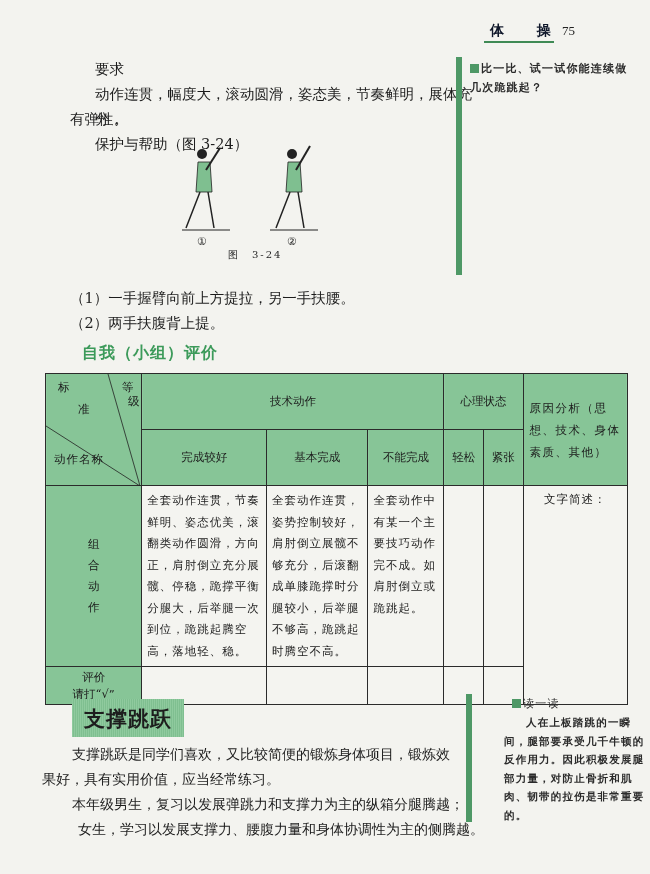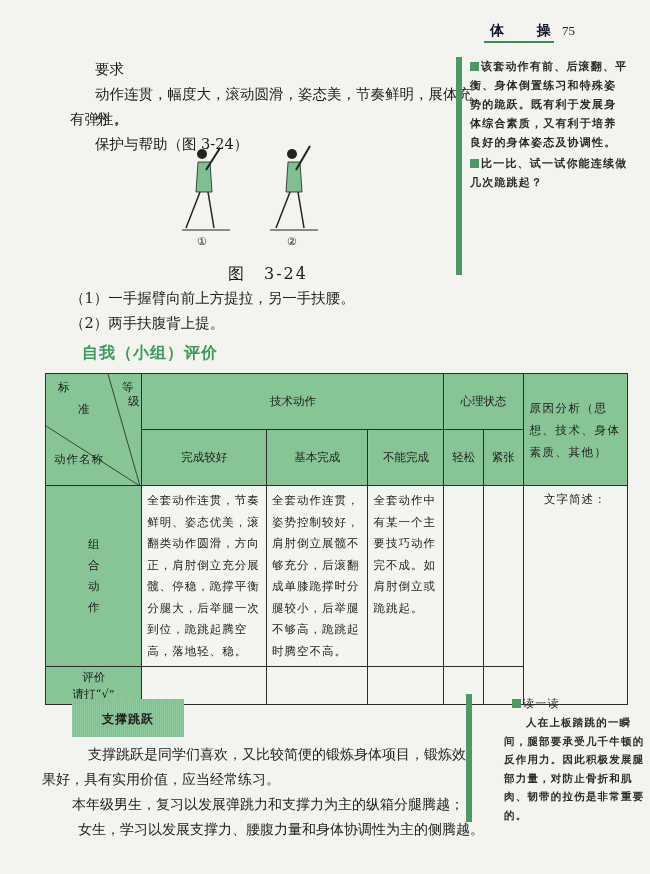--- a/index.html
+++ b/index.html
@@ -7,46 +7,45 @@
     font-family:"DejaVu Serif","Liberation Serif",serif;color:#1c1c1c;}
   .abs{position:absolute;}
   .hdr-title{left:490px;top:22px;font-size:14px;letter-spacing:14px;font-weight:bold;color:#0f172a;}
   .hdr-line{left:484px;top:41px;width:70px;height:2px;background:#3f8a55;}
   .hdr-page{left:562px;top:23px;font-size:13px;color:#222;font-family:"Liberation Serif",serif;}
   .body-text{font-size:14.5px;line-height:25px;}
   .p{position:absolute;left:70px;width:390px;}
   .sidebar{position:absolute;border-left:6px solid #4e9866;padding-left:8px;font-size:11px;line-height:19px;letter-spacing:1.2px;font-weight:bold;color:#2a2a2a;}
   .sq{display:inline-block;width:9px;height:9px;background:#4e9866;margin-right:2px;vertical-align:-1px;}
   .fig-wrap{left:170px;top:140px;width:160px;height:120px;}
-  .fig-caption{left:228px;top:264px;font-size:16px;letter-spacing:2px;}
+  .fig-caption{left:228px;top:248px;font-size:10px;letter-spacing:2px;}
   .section-title{left:82px;top:343px;font-size:16px;font-weight:bold;color:#3c9a5a;letter-spacing:1px;font-family:"DejaVu Sans",sans-serif;}
   table.eval{position:absolute;left:45px;top:373px;width:583px;border-collapse:collapse;font-size:11.5px;}
   table.eval td{border:1px solid #2b2b2b;vertical-align:middle;}
   .g{background:repeating-linear-gradient(90deg,#8fca9e 0 1px,#7fbf90 1px 2px);}
   .w{background:#f4f4f0;}
   .center{text-align:center;}
   .celltext{padding:4px 5px;line-height:21.5px;letter-spacing:1px;vertical-align:top !important;}
-  .title-box{left:72px;top:699px;width:112px;height:38px;background:repeating-linear-gradient(90deg,#8fca9e 0 1px,#7fbf90 1px 2px);font-size:12px;font-weight:bold;text-align:center;line-height:40px;font-family:"DejaVu Sans",sans-serif;color:#1d1d1d;letter-spacing:1px;}
+  .title-box{left:72px;top:699px;width:112px;height:38px;background:repeating-linear-gradient(90deg,#8fca9e 0 1px,#7fbf90 1px 2px);font-size:21px;font-weight:bold;text-align:center;line-height:40px;font-family:"DejaVu Sans",sans-serif;color:#1d1d1d;letter-spacing:1px;}
 </style>
 </head>
 <body>
 
 <div class="abs hdr-title">体 操</div>
 <div class="abs hdr-line"></div>
 <div class="abs hdr-page">75</div>
 
 <div class="body-text">
   <div class="p" style="top:57px;left:95px;">要求</div>
   <div class="p" style="top:82px;left:95px;width:380px;">动作连贯，幅度大，滚动圆滑，姿态美，节奏鲜明，展体充分，</div>
   <div class="p" style="top:107px;left:70px;">有弹性。</div>
   <div class="p" style="top:132px;left:95px;">保护与帮助（图 3-24）</div>
 </div>
 
 <div class="sidebar" style="left:456px;top:57px;width:158px;height:218px;">
-  <div style="text-indent:0;"><span class="sq"></span><span>该套动作有前、后滚翻、平衡、身体倒置练习和特殊姿势的跪跃。既有利于发展身体综合素质，又有利于培养良好的身体姿态及协调性。</span></div>
   <div style="margin-top:2px;"><span class="sq"></span><span>比一比、试一试你能连续做几次跪跳起？</span></div>
 </div>
 
 <div class="abs fig-wrap">
   <svg width="160" height="120" viewBox="0 0 160 120">
     <g stroke="#222" stroke-width="1" fill="none">
       <line x1="12" y1="90" x2="60" y2="90"></line>
       <line x1="100" y1="90" x2="148" y2="90"></line>
     </g>
     <g>
@@ -121,21 +120,21 @@
     <td class="w"></td>
     <td class="w"></td>
     <td class="w"></td>
   </tr>
 </tbody>
   </table>
 
 <div class="abs title-box">支撑跳跃</div>
 
 <div class="body-text" style="font-size:14px;">
-  <div class="p" style="top:742px;left:88px;width:390px;">支撑跳跃是同学们喜欢，又比较简便的锻炼身体项目，锻炼效</div>
+  <div class="p" style="top:742px;left:72px;width:390px;">支撑跳跃是同学们喜欢，又比较简便的锻炼身体项目，锻炼效</div>
   <div class="p" style="top:767px;left:42px;width:420px;">果好，具有实用价值，应当经常练习。</div>
   <div class="p" style="top:792px;left:72px;width:400px;">本年级男生，复习以发展弹跳力和支撑力为主的纵箱分腿腾越；</div>
   <div class="p" style="top:817px;left:42px;width:420px;margin-left:36px;">女生，学习以发展支撑力、腰腹力量和身体协调性为主的侧腾越。</div>
 </div>
 
 <div class="sidebar" style="left:466px;top:694px;width:150px;height:128px;font-weight:bold;padding-left:32px;">
   <div style="font-weight:normal;padding-left:8px;"><span class="sq"></span><span>读一读</span></div>
   <div style="text-indent:22px;font-size:10.5px;line-height:18.5px;">人在上板踏跳的一瞬间，腿部要承受几千牛顿的反作用力。因此积极发展腿部力量，对防止骨折和肌肉、韧带的拉伤是非常重要的。</div>
 </div>
 

